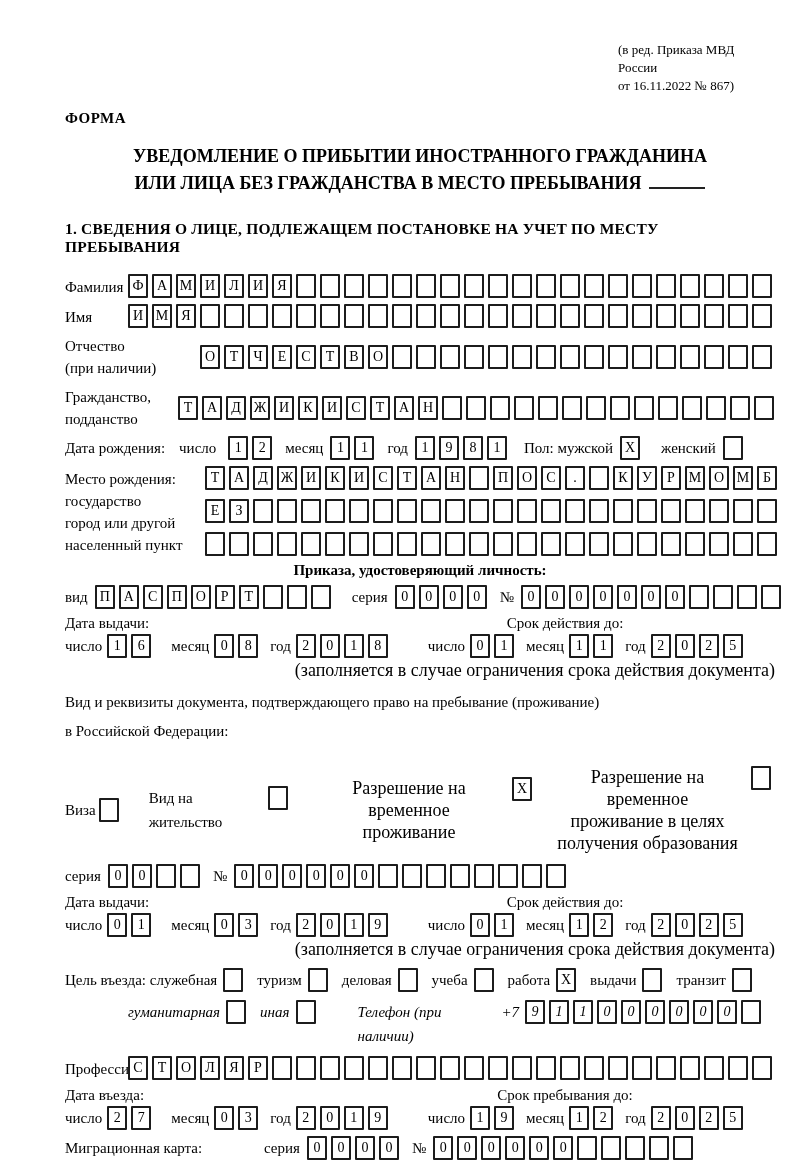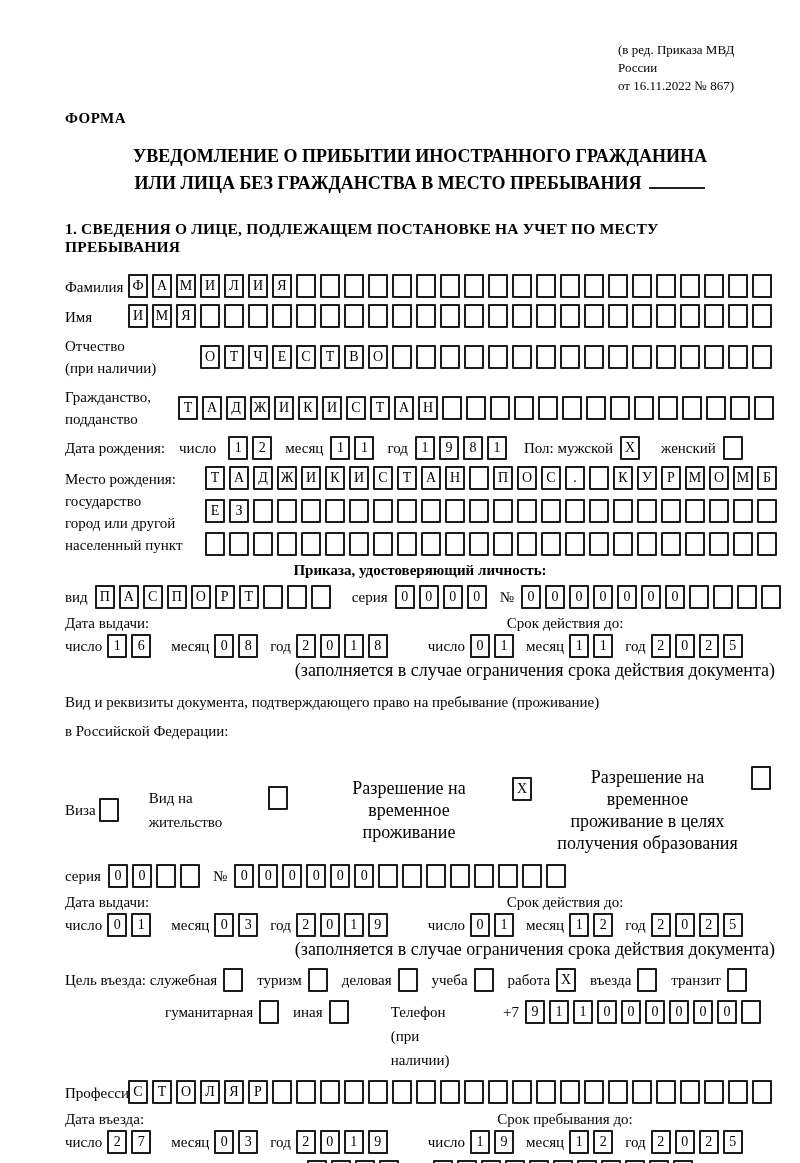--- a/index.html
+++ b/index.html
@@ -59,21 +59,21 @@
 
   .permits { display:flex; align-items:center; margin-top:22px; margin-bottom:10px; }
   .permits .lbl { line-height:24px; }
   .pgroup { display:flex; align-items:flex-start; }
   .pmulti { text-align:center; white-space:pre-line; font-size:18px; line-height:22px; }
   .pm1 { width:190px; } .pm2 { width:195px; }
 
   .purpose-row { display:flex; align-items:flex-start; margin-top:4px; margin-bottom:8px; }
   .purpose-row .lbl { margin-right:6px; }
   .purpose-row .cells { margin-right:10px; }
-  .indent63 { margin-left:100px; }
+  .indent63 { margin-left:63px;font-style:italic; }
   .gap-left { margin-left:28px; }
 </style>
 </head>
 <body>
 
 <div class="page">
 
   <div class="appendix-amend">(в ред. Приказа МВД России
 от 16.11.2022 № 867)</div>
   <div class="forma">ФОРМА</div>
@@ -537,21 +537,21 @@
           <span class="cell"></span>
         </span>
       <span class="lbl">учеба</span>
       <span class="cells">
           <span class="cell"></span>
         </span>
       <span class="lbl">работа</span>
       <span class="cells">
           <span class="cell">X</span>
         </span>
-      <span class="lbl">въезда</span>
+      <span class="lbl">выдачи</span>
       <span class="cells">
           <span class="cell"></span>
         </span>
       <span class="lbl">транзит</span>
       <span class="cells">
           <span class="cell"></span>
         </span>
     </div>
 
     <div class="purpose-row indent63">

